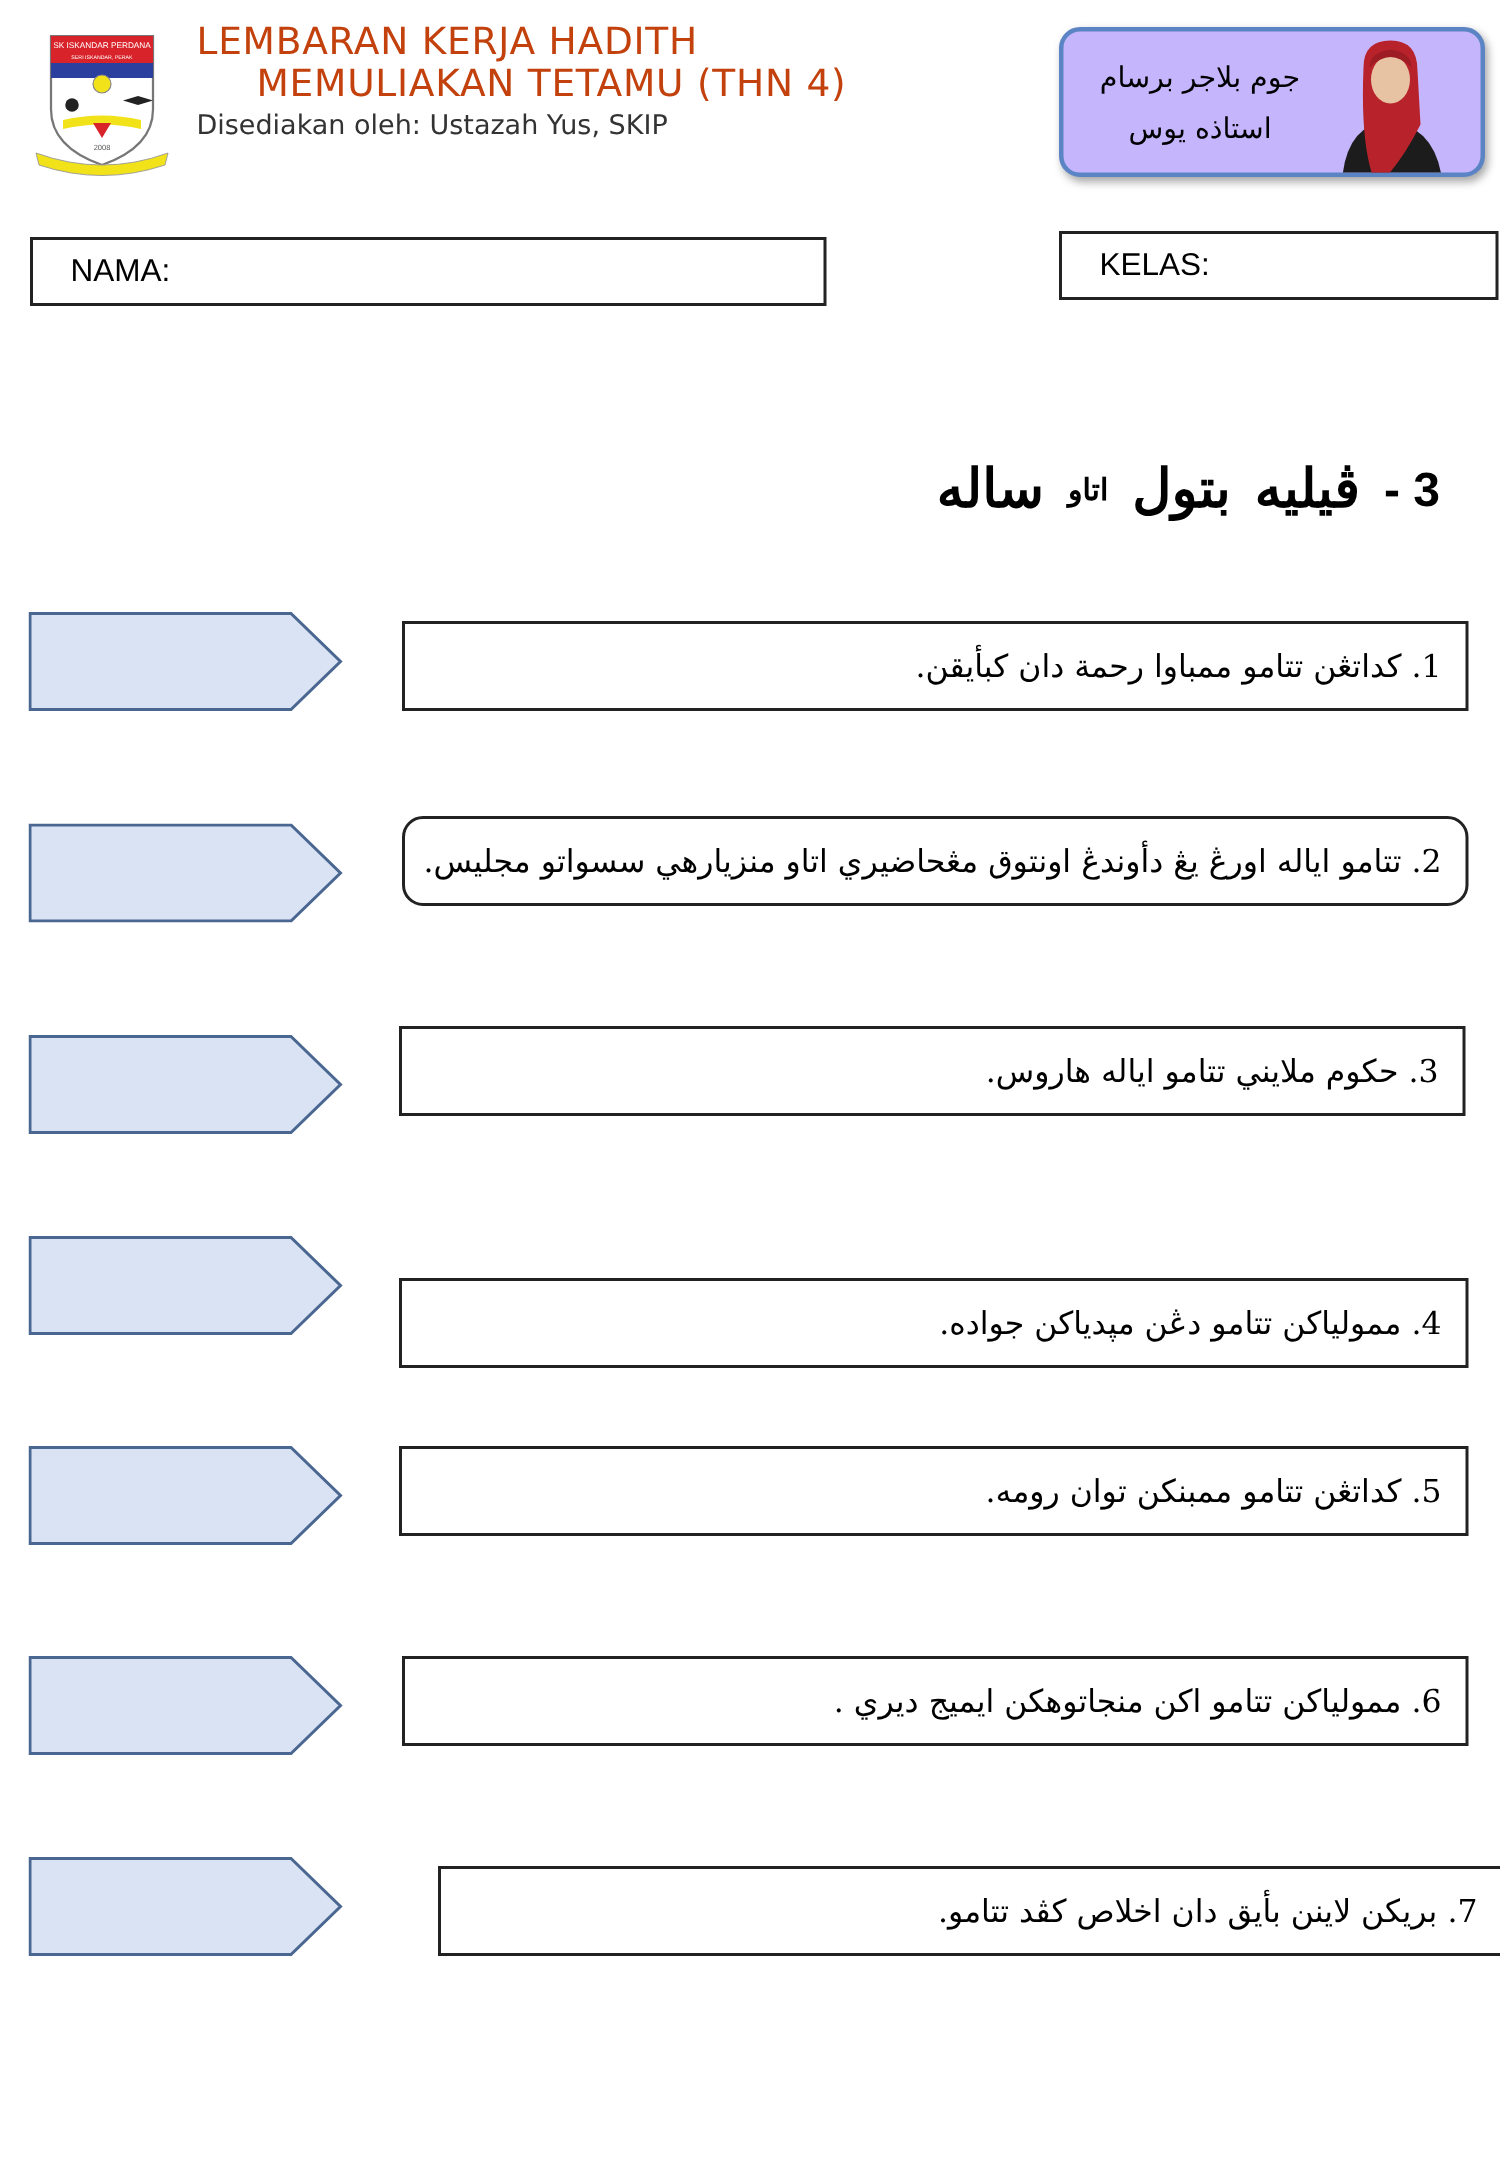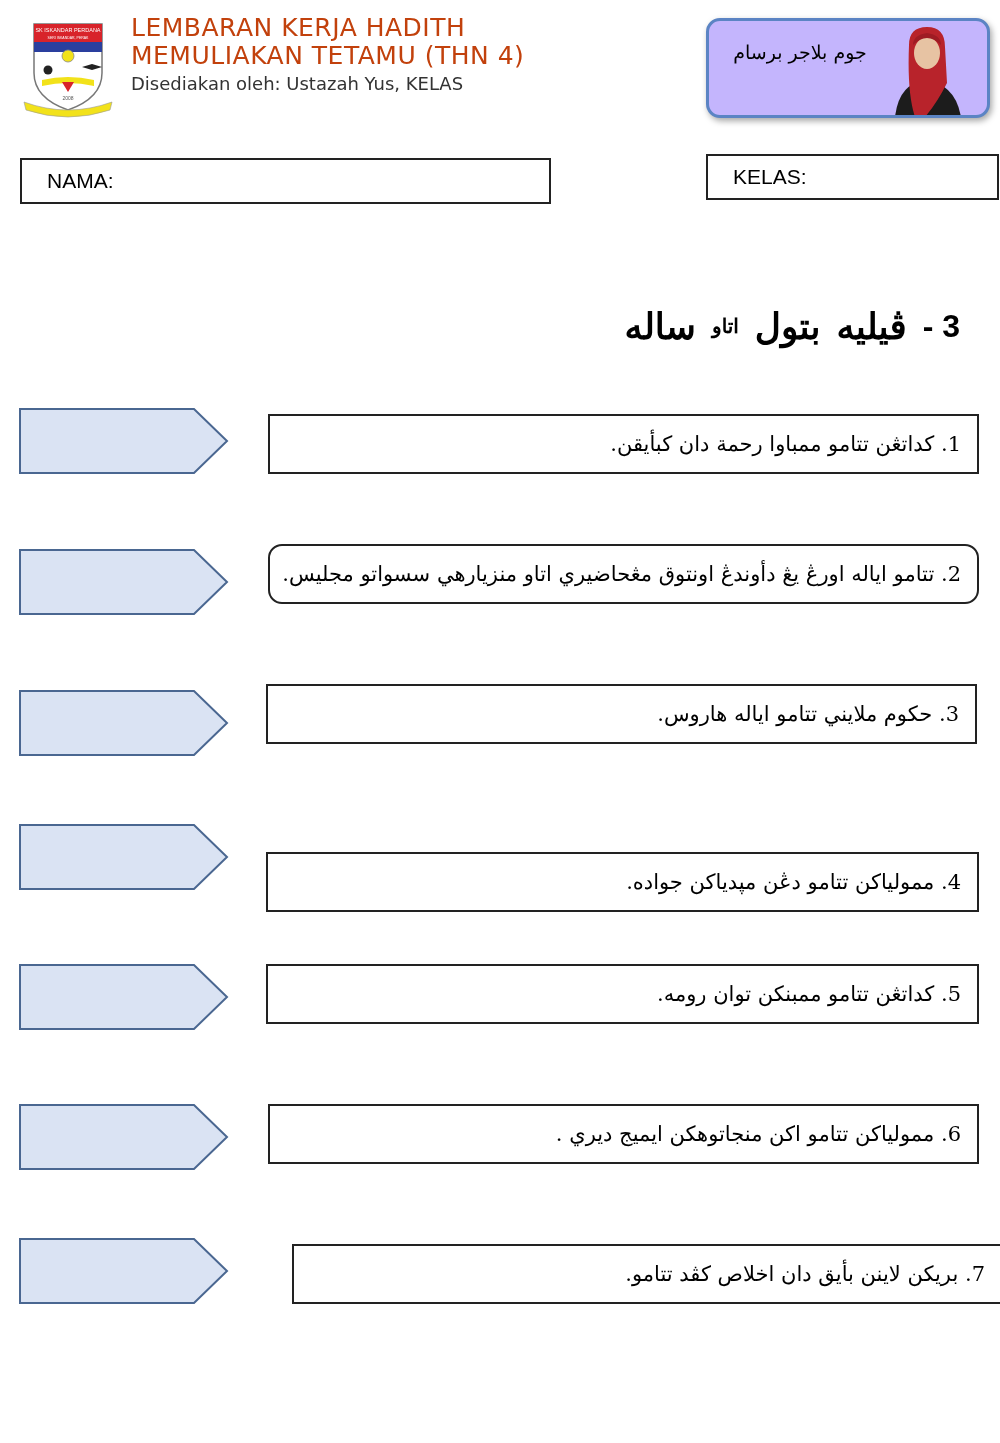--- a/index.html
+++ b/index.html
@@ -5,21 +5,21 @@
   html, body { margin: 0; padding: 0; background: #ffffff; }
   body { width: 1000px; height: 1443px; position: relative; overflow: hidden;
          font-family: "DejaVu Sans", sans-serif; color: #000; }
   .abs { position: absolute; }
 
   
   .logo { left: 22px; top: 18px; width: 92px; height: 100px; }
   .title-line { left: 131px; font-family: "DejaVu Sans", sans-serif; font-size: 25px;
                 letter-spacing: 0.5px; color: #c2410c; line-height: 28px; }
   .title1 { top: 14px; }
-  .title2 { top: 42px; }
+  .title2 { top: 42px; margin-left: 40px; }
   .subtitle { left: 131px; top: 73px; font-size: 18px; color: #333; line-height: 22px; }
 
   .teacher-card { left: 706px; top: 18px; width: 284px; height: 100px;
                   border: 3px solid #5b84c4; border-radius: 14px; background: #c4b5fd;
                   box-shadow: 2px 3px 6px rgba(0,0,0,0.35); overflow: hidden; box-sizing: border-box; }
   .teacher-text { position: absolute; left: 6px; top: 14px; width: 170px; text-align: center;
                   font-family: "DejaVu Serif", serif; font-size: 19px; line-height: 34px; direction: rtl; }
   .teacher-photo { position: absolute; right: 20px; top: 2px; width: 82px; height: 94px; }
 
   
@@ -57,25 +57,26 @@
     <path d="M60 49 L70 46 L80 49 L70 52 Z" fill="#222"></path>
     <path d="M20 62 Q46 56 72 62 L72 68 Q46 62 20 68 Z" fill="#f2e21a"></path>
     <path d="M40 64 L46 74 L52 64 Z" fill="#d8232a"></path>
     <text x="46" y="82" font-size="5" fill="#555" text-anchor="middle" font-family="Liberation Sans, sans-serif">2008</text>
     <path d="M2 84 Q46 100 90 84 L88 92 Q46 106 4 92 Z" fill="#f2e21a" stroke="#999" stroke-width="0.6"></path>
   </svg>
 </div>
 
 <div class="abs title-line title1">LEMBARAN KERJA HADITH</div>
 <div class="abs title-line title2">MEMULIAKAN TETAMU (THN 4)</div>
-<div class="abs subtitle">Disediakan oleh: Ustazah Yus, KELAS</div>
+<div class="abs subtitle">Disediakan oleh: Ustazah Yus, SKIP</div>
 
 <div class="abs teacher-card">
   <div class="teacher-text">
     <div>جوم بلاجر برسام</div>
+    <div>استاذه يوس</div>
   </div>
   <svg class="teacher-photo" viewBox="0 0 82 94">
     <path d="M10 94 Q14 60 40 58 Q70 60 76 94 Z" fill="#1c1c1c"></path>
     <path d="M24 22 Q24 4 42 4 Q60 4 60 24 L62 60 Q52 80 40 94 L30 94 Q22 70 24 22 Z" fill="#b8232b"></path>
     <ellipse cx="42" cy="30" rx="13" ry="16" fill="#e7c3a3"></ellipse>
     <path d="M28 22 Q42 8 56 22 Q56 12 42 10 Q28 12 28 22 Z" fill="#9e1c24"></path>
   </svg>
 </div>
 
 <div class="abs field nama">

